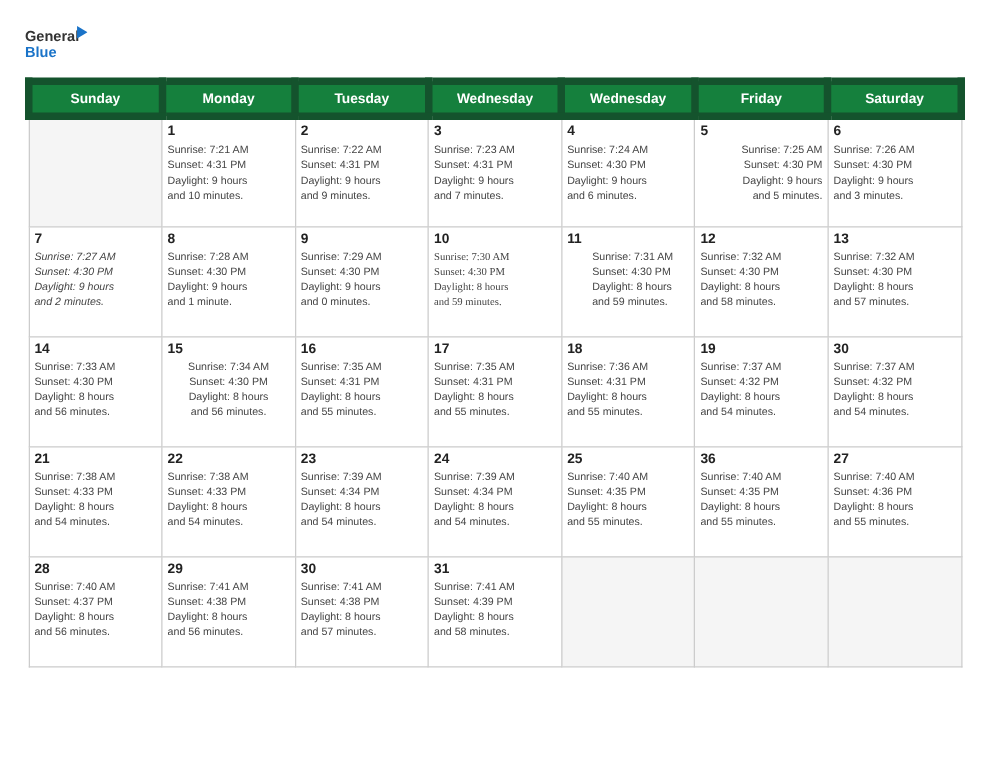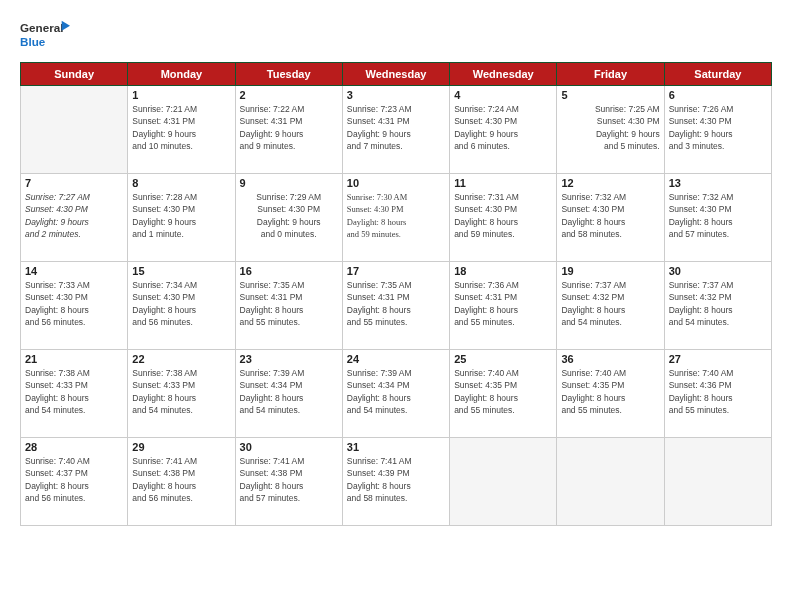--- a/index.html
+++ b/index.html
@@ -38,27 +38,27 @@
     .location-title {
       font-size: 14px;
       color: #555;
     }
     table {
       width: 100%;
       border-collapse: collapse;
       table-layout: fixed;
     }
     .col-header {
-      background: #b91c1c;
+      background: #15803d;
       color: #fff;
       font-size: 11px;
       font-weight: bold;
       padding: 5px 4px;
       text-align: center;
-      border: 1px solid #14532d;
+      border: 6px solid #14532d;
     }
     .day-cell {
       vertical-align: top;
       border: 1px solid #ccc;
       padding: 3px 4px;
       height: 88px;
       font-size: 9px;
       color: #333;
       background: #fff;
     }
@@ -163,35 +163,35 @@
           </td>
           <td class="day-cell">
             <div class="day-number">8</div>
             <div class="day-info" style="white-space: pre-line;">Sunrise: 7:28 AM
 Sunset: 4:30 PM
 Daylight: 9 hours
 and 1 minute.</div>
           </td>
           <td class="day-cell">
             <div class="day-number">9</div>
-            <div class="day-info" style="white-space: pre-line; text-align: center;">Sunrise: 7:29 AM
+            <div class="day-info" style="white-space: pre-line;">Sunrise: 7:29 AM
 Sunset: 4:30 PM
 Daylight: 9 hours
 and 0 minutes.</div>
           </td>
           <td class="day-cell">
             <div class="day-number">10</div>
             <div class="day-info" style="white-space: pre-line; font-family: Liberation Serif, serif;">Sunrise: 7:30 AM
 Sunset: 4:30 PM
 Daylight: 8 hours
 and 59 minutes.</div>
           </td>
           <td class="day-cell">
             <div class="day-number">11</div>
-            <div class="day-info" style="white-space: pre-line;">Sunrise: 7:31 AM
+            <div class="day-info" style="white-space: pre-line; margin-left: 20px;">Sunrise: 7:31 AM
 Sunset: 4:30 PM
 Daylight: 8 hours
 and 59 minutes.</div>
           </td>
           <td class="day-cell">
             <div class="day-number">12</div>
             <div class="day-info" style="white-space: pre-line;">Sunrise: 7:32 AM
 Sunset: 4:30 PM
 Daylight: 8 hours
 and 58 minutes.</div>
@@ -207,21 +207,21 @@
         <tr>
           <td class="day-cell">
             <div class="day-number">14</div>
             <div class="day-info" style="white-space: pre-line;">Sunrise: 7:33 AM
 Sunset: 4:30 PM
 Daylight: 8 hours
 and 56 minutes.</div>
           </td>
           <td class="day-cell">
             <div class="day-number">15</div>
-            <div class="day-info" style="white-space: pre-line;">Sunrise: 7:34 AM
+            <div class="day-info" style="white-space: pre-line; text-align: center;">Sunrise: 7:34 AM
 Sunset: 4:30 PM
 Daylight: 8 hours
 and 56 minutes.</div>
           </td>
           <td class="day-cell">
             <div class="day-number">16</div>
             <div class="day-info" style="white-space: pre-line;">Sunrise: 7:35 AM
 Sunset: 4:31 PM
 Daylight: 8 hours
 and 55 minutes.</div>

